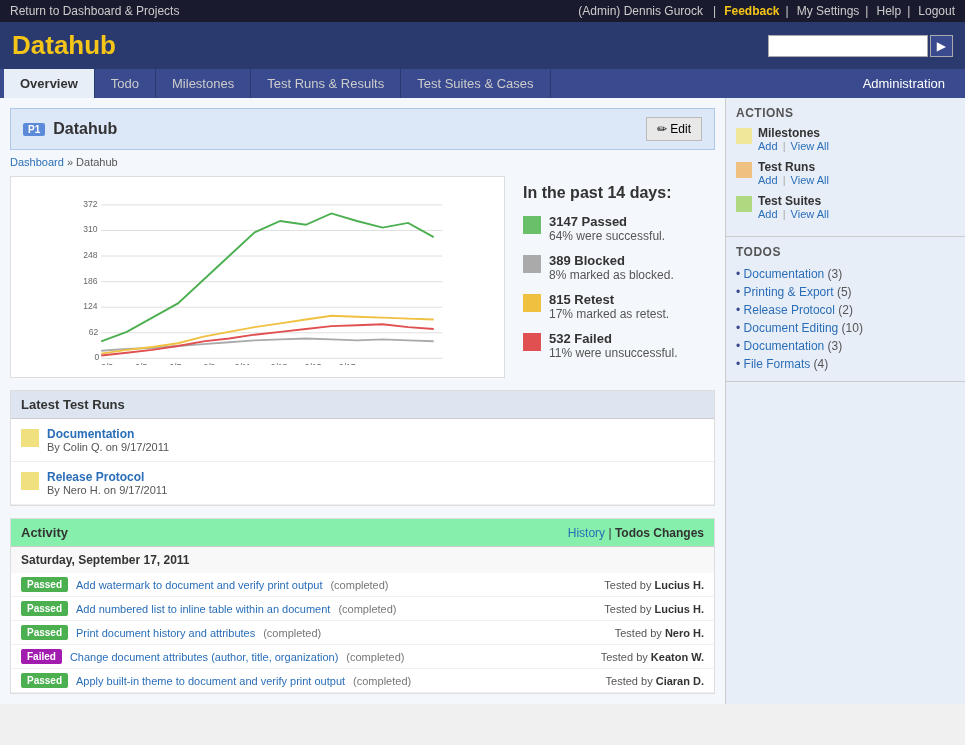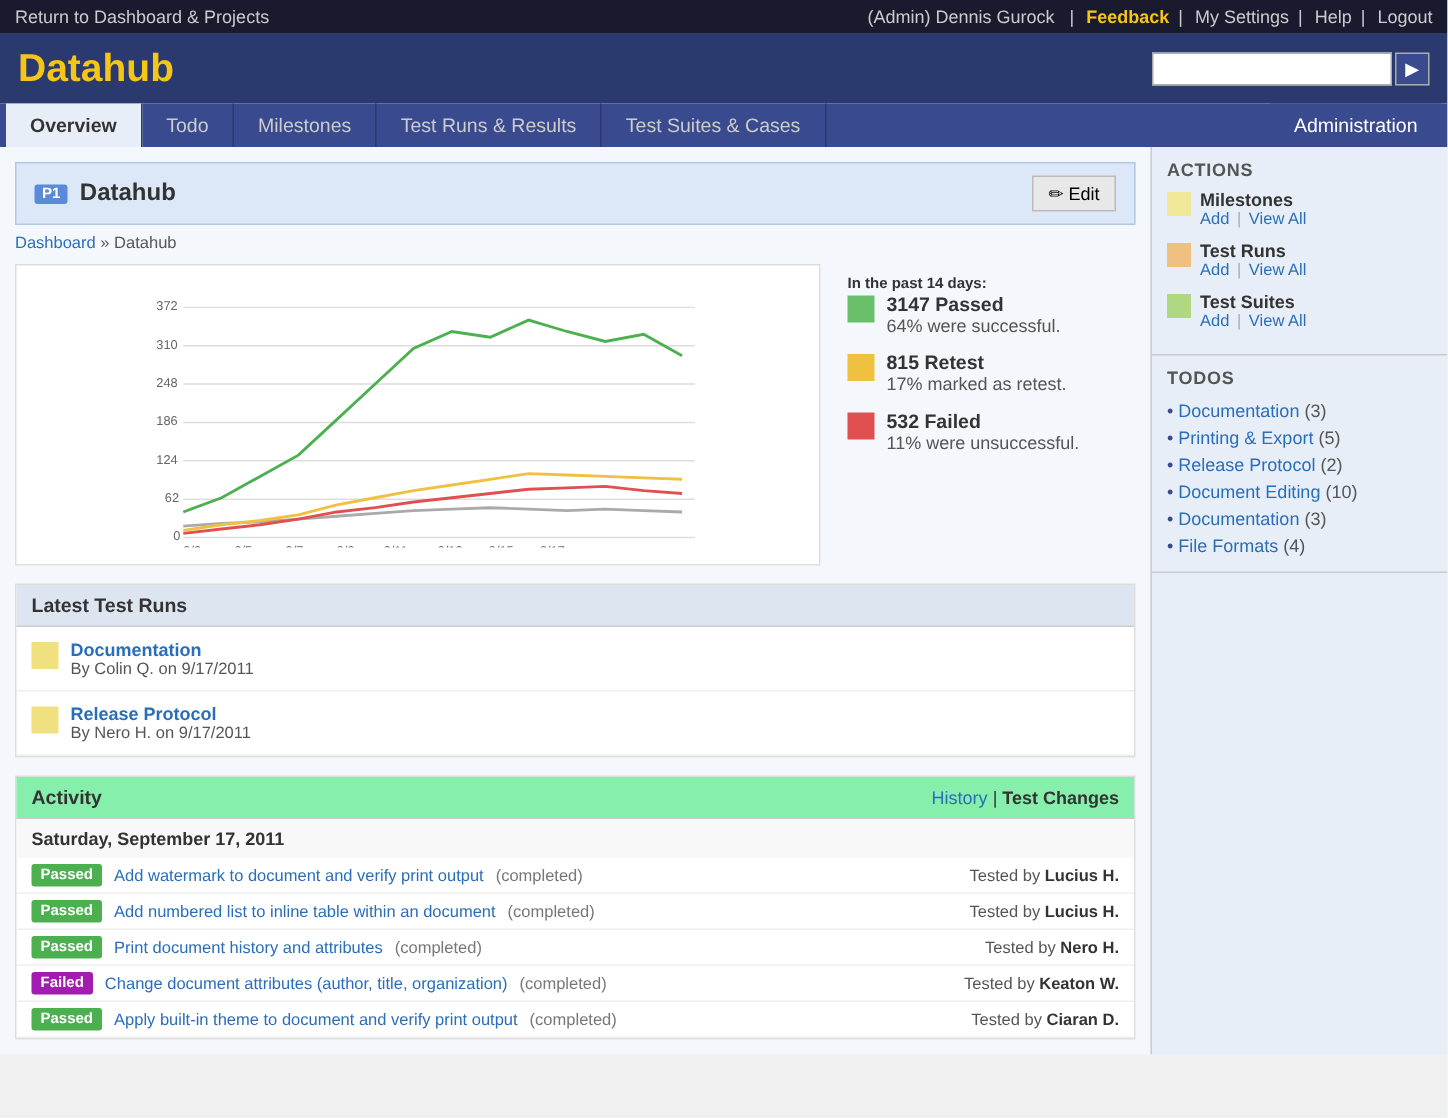--- a/index.html
+++ b/index.html
@@ -142,22 +142,22 @@
       flex: 1;
       background: white;
       border: 1px solid #ddd;
       padding: 8px;
     }
     #stats-panel {
       width: 200px;
       padding: 8px;
     }
     #stats-panel h3 {
-      font-size: 10px;
-      margin-bottom: 0;
+      font-size: 16px;
+      margin-bottom: 12px;
       color: #333;
     }
     .stat-item {
       display: flex;
       align-items: flex-start;
       gap: 8px;
       margin-bottom: 10px;
     }
     .stat-color-box {
       width: 18px;
@@ -260,21 +260,21 @@
     }
     .badge-passed { background: #4caf50; }
     .badge-failed { background: #a21caf; }
     .activity-row a { color: #2a6eb8; text-decoration: none; }
     .activity-row .tested-by { margin-left: auto; color: #555; font-size: 11px; flex-shrink: 0; }
     .activity-row .tested-by strong { color: #333; }
     .activity-row .status-text { color: #777; }
 
     
     #sidebar {
-      width: 198px;
+      width: 240px;
       background: #e8eef8;
       border-left: 1px solid #ccc;
       padding: 0;
     }
     .sidebar-section {
       padding: 8px 10px;
       border-bottom: 1px solid #ccc;
     }
     .sidebar-section-title {
       font-size: 12px;
@@ -422,20 +422,27 @@
       <div id="stats-panel">
         <h3>In the past 14 days:</h3>
         <div class="stat-item">
           <div class="stat-color-box" style="background:#6abf6a;"></div>
           <div class="stat-text">
             <div class="stat-title">3147 Passed</div>
             <div class="stat-sub">64% were successful.</div>
           </div>
         </div>
         <div class="stat-item">
+          <div class="stat-color-box" style="background:#aaaaaa;"></div>
+          <div class="stat-text">
+            <div class="stat-title">389 Blocked</div>
+            <div class="stat-sub">8% marked as blocked.</div>
+          </div>
+        </div>
+        <div class="stat-item">
           <div class="stat-color-box" style="background:#f0c040;"></div>
           <div class="stat-text">
             <div class="stat-title">815 Retest</div>
             <div class="stat-sub">17% marked as retest.</div>
           </div>
         </div>
         <div class="stat-item">
           <div class="stat-color-box" style="background:#e05050;"></div>
           <div class="stat-text">
             <div class="stat-title">532 Failed</div>
@@ -466,21 +473,21 @@
         </div>
       </div>
     </div>
 
     <div id="activity-section">
       <div id="activity-header">
         <h3>Activity</h3>
         <div class="activity-links">
           <a>History</a>
           <span> | </span>
-          <a class="active">Test Changes</a>
+          <a class="active">Todos Changes</a>
         </div>
       </div>
       <div class="activity-date">Saturday, September 17, 2011</div>
 
       <div class="activity-row">
         <span class="activity-badge badge-passed">Passed</span>
         <a>Add watermark to document and verify print output</a>
         <span class="status-text">(completed)</span>
         <span class="tested-by">Tested by <strong>Lucius H.</strong></span>
       </div>

